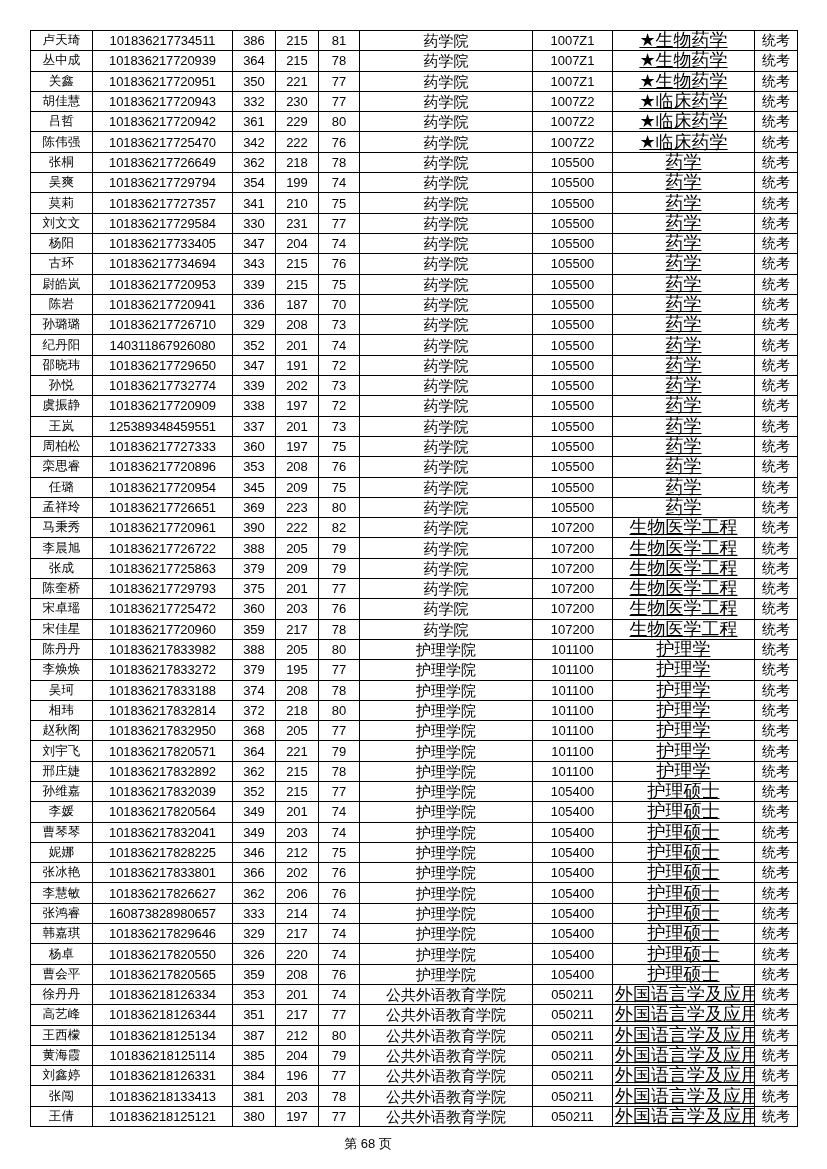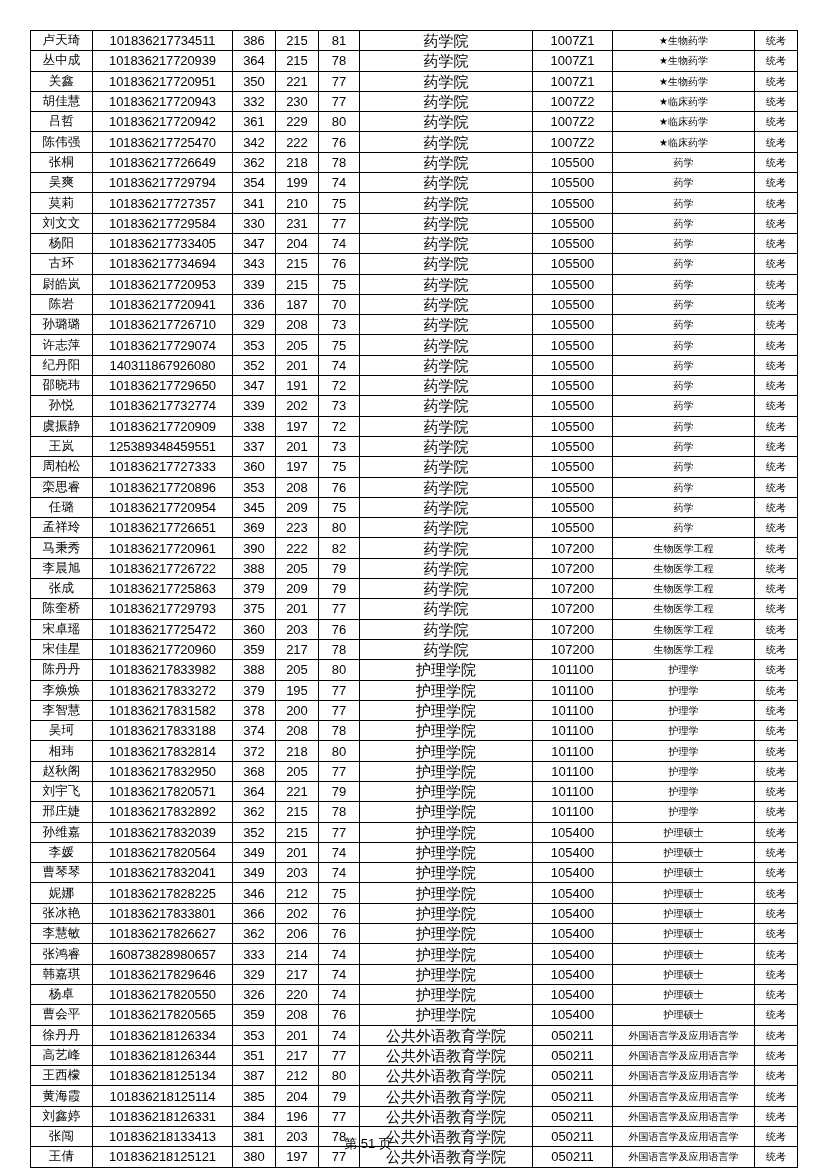--- a/index.html
+++ b/index.html
@@ -47,22 +47,22 @@
   col.c-college { width: 173px; }
   col.c-code    { width: 80px; }
   col.c-major   { width: 142px; }
   col.c-type    { width: 43px; }
 
   td.name   { font-size: 12.5px; letter-spacing: 0.2px; }
   td.id     { font-size: 13px; letter-spacing: -0.1px; }
   td.num    { font-size: 13px; }
   td.college{ font-size: 15px; }
   td.code   { font-size: 13px; }
-  td.major  { font-size: 10px; }
-  td.type   { font-size: 10px; }
+  td.major  { font-size: 18px; text-decoration: underline; }
+  td.type   { font-size: 14px; }
 
   .footer {
     position: absolute;
     left: 0;
     right: 0;
     bottom: 16px;
     text-align: center;
     font-size: 13px;
     font-family: "Liberation Sans", "DejaVu Sans", sans-serif;
   }
@@ -243,31 +243,20 @@
           <td class="id">101836217726710</td>
           <td class="num">329</td>
           <td class="num">208</td>
           <td class="num">73</td>
           <td class="college">药学院</td>
           <td class="code">105500</td>
           <td class="major">药学</td>
           <td class="type">统考</td>
         </tr>
         <tr>
-          <td class="name">许志萍</td>
-          <td class="id">101836217729074</td>
-          <td class="num">353</td>
-          <td class="num">205</td>
-          <td class="num">75</td>
-          <td class="college">药学院</td>
-          <td class="code">105500</td>
-          <td class="major">药学</td>
-          <td class="type">统考</td>
-        </tr>
-        <tr>
           <td class="name">纪丹阳</td>
           <td class="id">140311867926080</td>
           <td class="num">352</td>
           <td class="num">201</td>
           <td class="num">74</td>
           <td class="college">药学院</td>
           <td class="code">105500</td>
           <td class="major">药学</td>
           <td class="type">统考</td>
         </tr>
@@ -434,31 +423,20 @@
           <td class="college">护理学院</td>
           <td class="code">101100</td>
           <td class="major">护理学</td>
           <td class="type">统考</td>
         </tr>
         <tr>
           <td class="name">李焕焕</td>
           <td class="id">101836217833272</td>
           <td class="num">379</td>
           <td class="num">195</td>
-          <td class="num">77</td>
-          <td class="college">护理学院</td>
-          <td class="code">101100</td>
-          <td class="major">护理学</td>
-          <td class="type">统考</td>
-        </tr>
-        <tr>
-          <td class="name">李智慧</td>
-          <td class="id">101836217831582</td>
-          <td class="num">378</td>
-          <td class="num">200</td>
           <td class="num">77</td>
           <td class="college">护理学院</td>
           <td class="code">101100</td>
           <td class="major">护理学</td>
           <td class="type">统考</td>
         </tr>
         <tr>
           <td class="name">吴珂</td>
           <td class="id">101836217833188</td>
           <td class="num">374</td>
@@ -696,14 +674,14 @@
           <td class="num">197</td>
           <td class="num">77</td>
           <td class="college">公共外语教育学院</td>
           <td class="code">050211</td>
           <td class="major">外国语言学及应用语言学</td>
           <td class="type">统考</td>
         </tr>
       </tbody>
   </table>
 
-  <div class="footer">第 51 页</div>
+  <div class="footer">第 68 页</div>
 </div>
 
 </body></html>

